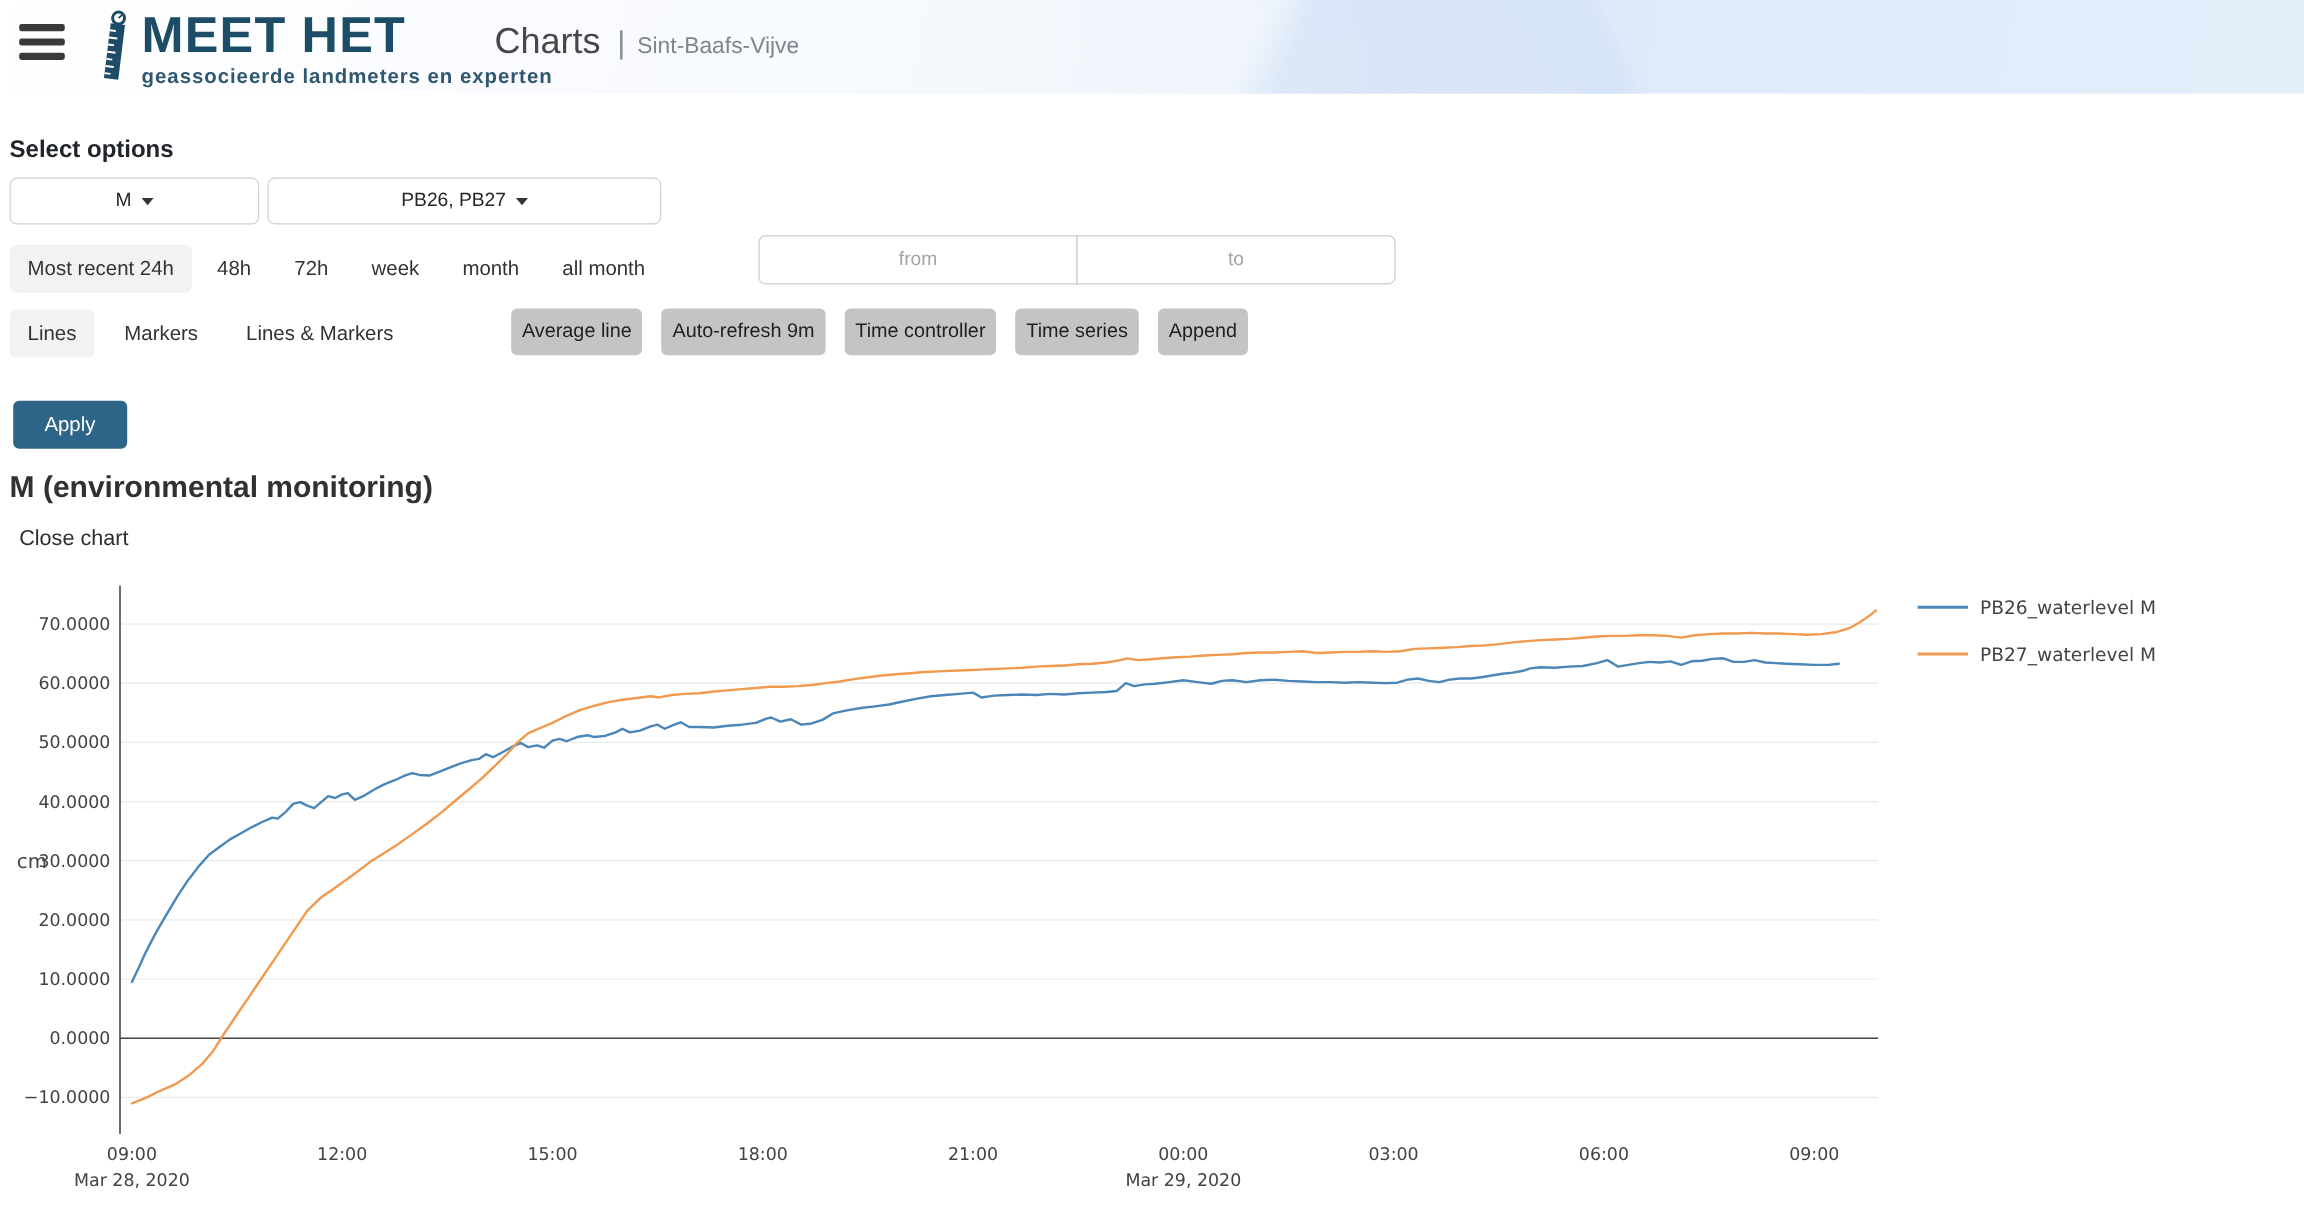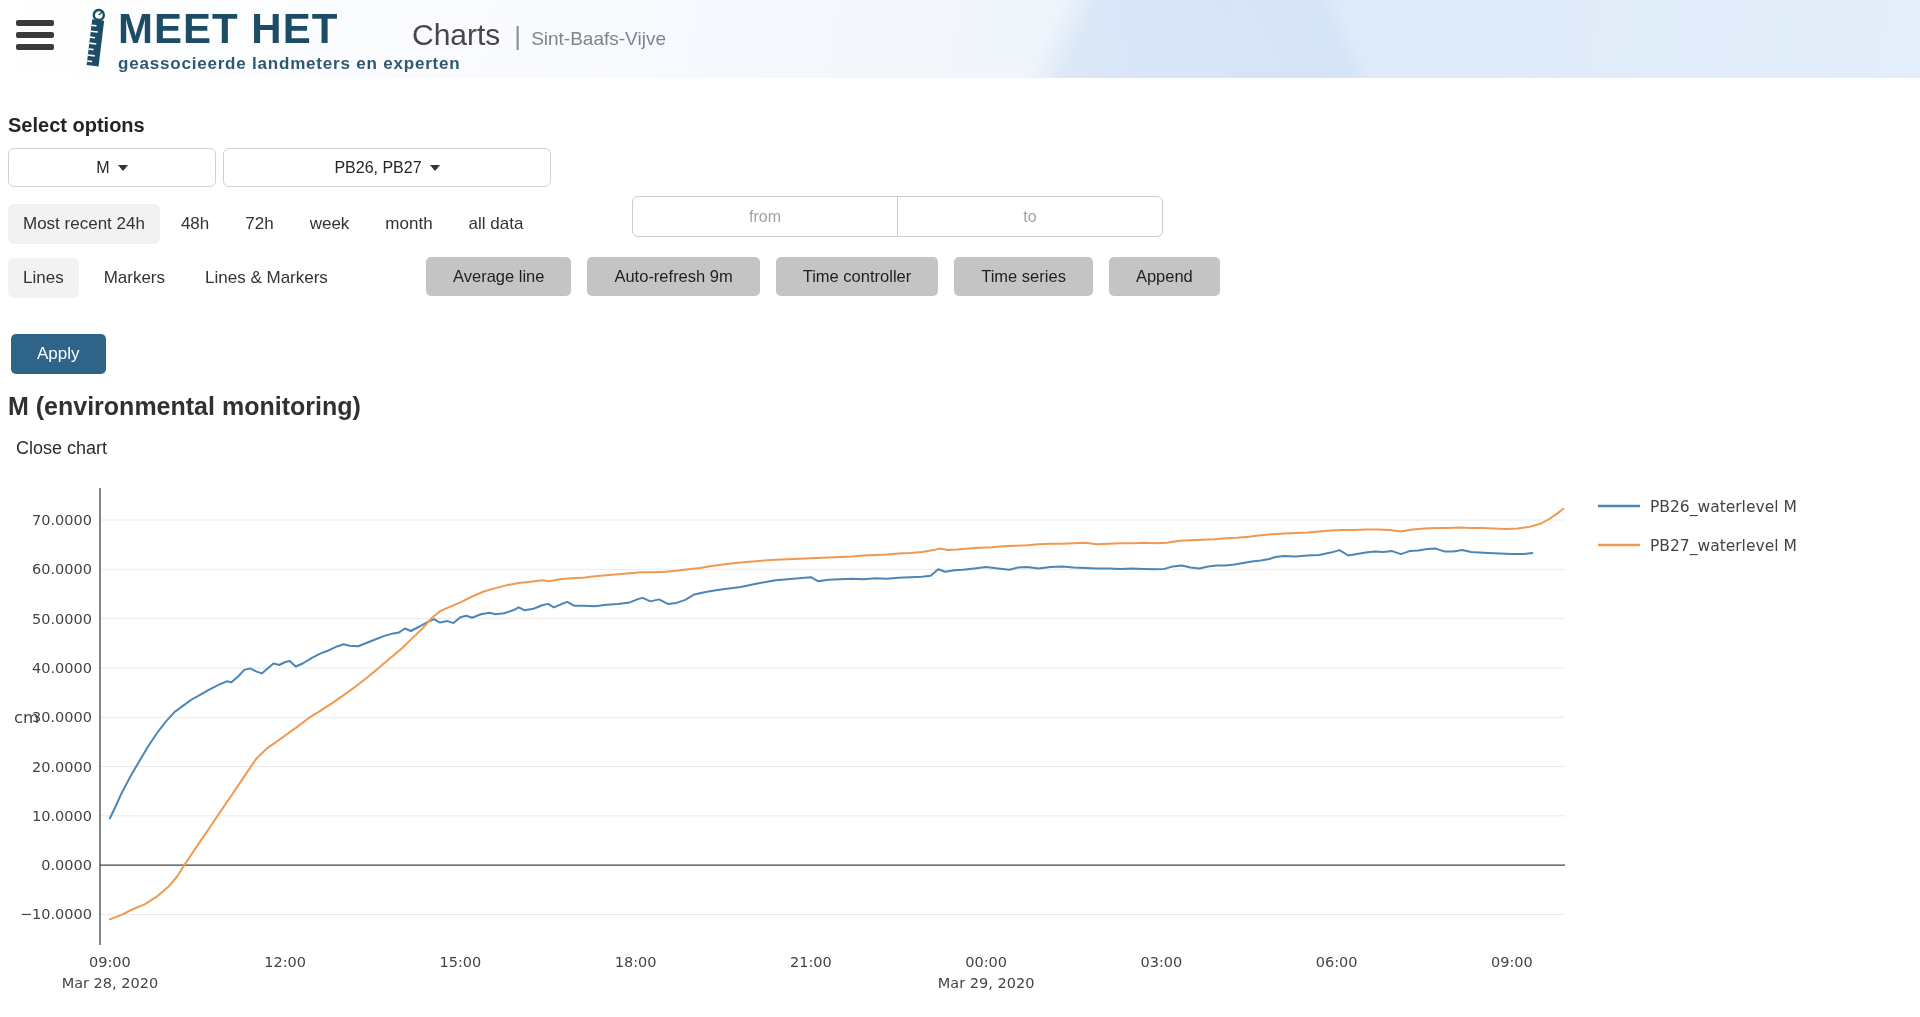--- a/index.html
+++ b/index.html
@@ -46,21 +46,21 @@
                   text-align:center; font-size:16px; color:#444; outline:none;
                   font-family:"Liberation Sans", sans-serif; }
   .fromto input::placeholder { color:#a3a3a3; }
   .fromto input:first-child { border-radius:6px 0 0 6px; }
   .fromto input:last-child { border-radius:0 6px 6px 0; margin-left:-1px; }
 
   .style-tabs { position:absolute; left:8px; top:180px; display:flex; align-items:center; }
   .style-tabs .tab { margin-right:10px; }
 
   .action-buttons { position:absolute; left:426px; top:179px; display:flex; }
-  .abtn { background:#c4c4c4; border:none; border-radius:5px; padding:10px 27px; margin-right:16px;
+  .abtn { background:#c4c4c4; border:none; border-radius:5px; padding:10px 9px; margin-right:16px;
           font-size:16.5px; color:#1f1f1f; cursor:pointer; font-family:"Liberation Sans", sans-serif; white-space:nowrap; }
 
   .apply-btn { position:absolute; left:11px; top:256px; background:#2d6488; color:#fff; border:none;
                border-radius:5px; padding:10px 26px; font-size:17px; cursor:pointer;
                font-family:"Liberation Sans", sans-serif; }
 
   .chart-title { position:absolute; left:8px; top:314px; font-size:25px; font-weight:bold; color:#313131; }
   .close-chart { position:absolute; left:16px; top:360px; font-size:18px; color:#2e2e2e; cursor:pointer; }
 
   
@@ -116,21 +116,21 @@
     <span>PB26, PB27</span>
     <span class="caret"></span>
   </div>
 
   <div class="range-tabs">
     <div class="tab active">Most recent 24h</div>
     <div class="tab">48h</div>
     <div class="tab">72h</div>
     <div class="tab">week</div>
     <div class="tab">month</div>
-    <div class="tab">all data</div>
+    <div class="tab">all month</div>
   </div>
 
   <div class="fromto">
     <input type="text" placeholder="from" style="">
     <input type="text" placeholder="to" style="">
   </div>
 
   <div class="style-tabs">
     <div class="tab active">Lines</div>
     <div class="tab">Markers</div>

